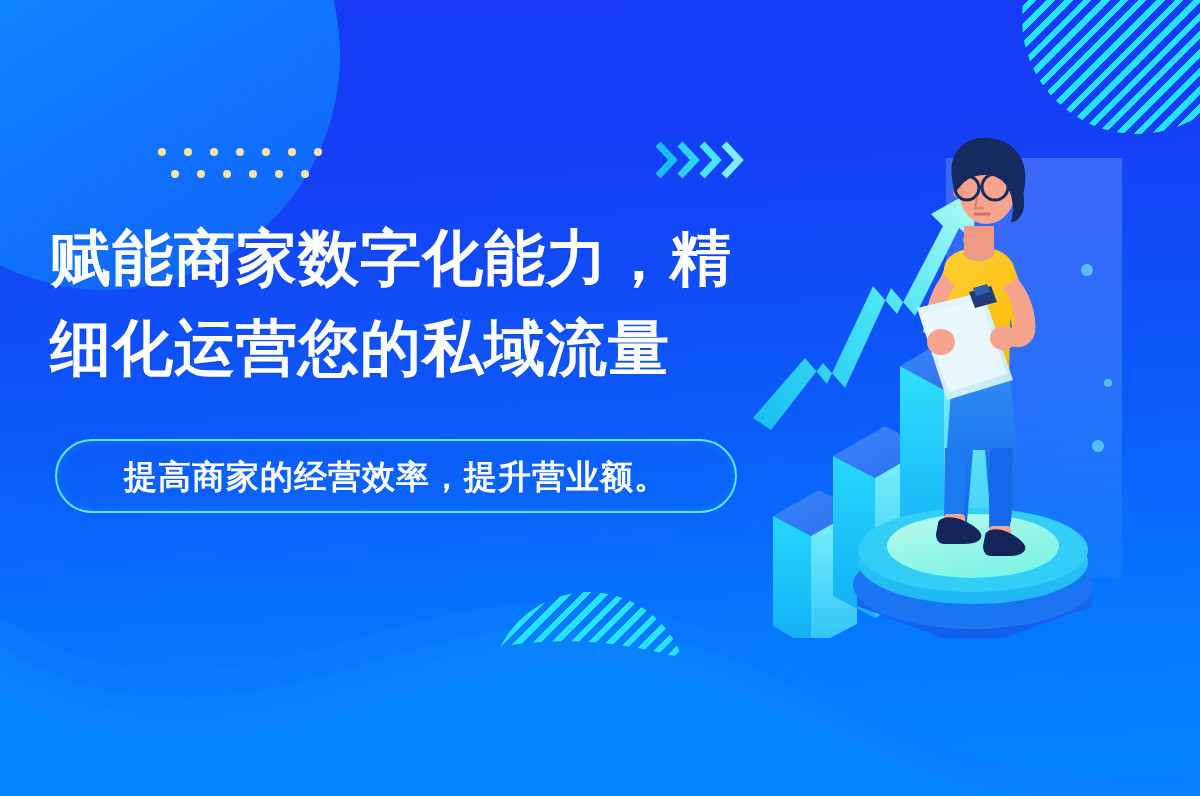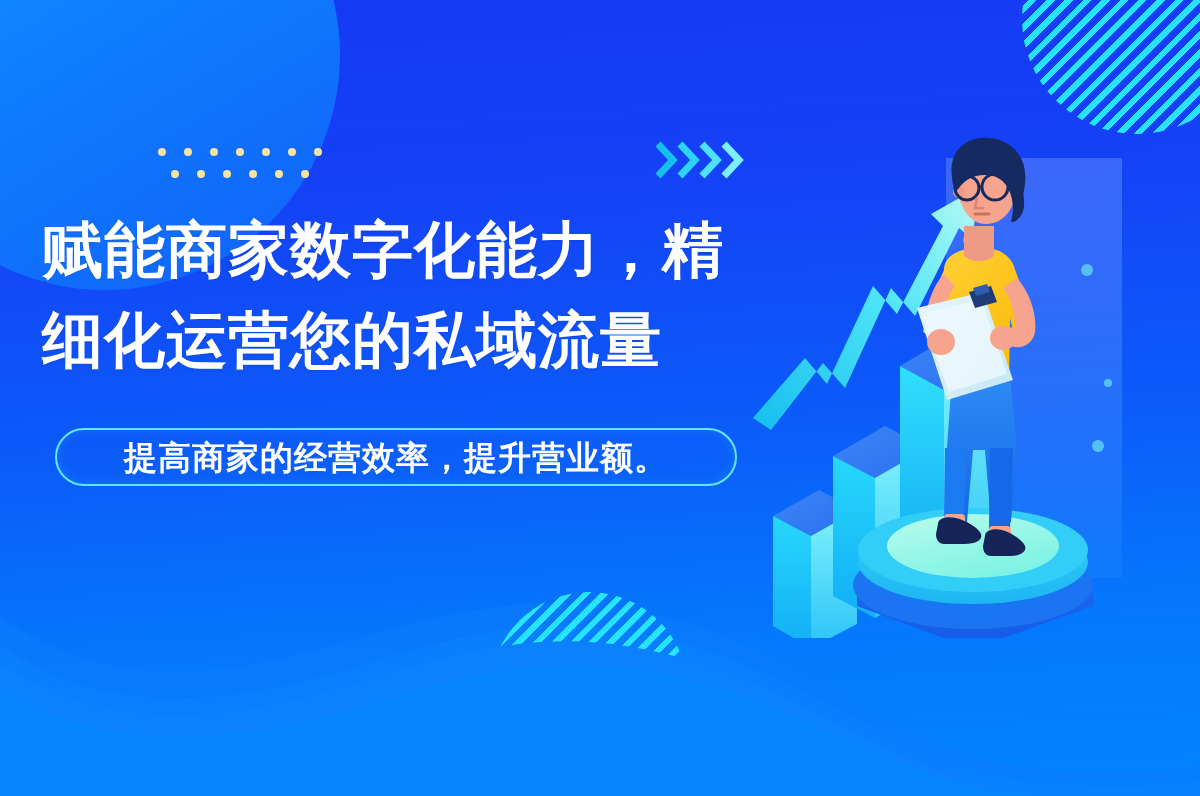--- a/index.html
+++ b/index.html
@@ -52,33 +52,33 @@
 
   
   #chevrons-decor{position:absolute;left:655px;top:140px;width:100px;height:40px;}
 
   
   #text-block{position:absolute;left:0;top:0;width:800px;}
 
   #headline{
     position:absolute;left:38px;top:201px;
     width:740px;
-    margin:4px;
+    margin:12px;
     color:#FFFFFF;
     font-size:61px;
     line-height:90px;
     font-weight:bold;
     letter-spacing:1px;
     white-space:pre-line;
     text-shadow:0 1px 2px rgba(0,0,40,.10);
   }
 
   #subtitle-pill{
-    position:absolute;left:55px;top:428px;
-    width:682px;height:58px;
+    position:absolute;left:55px;top:439px;
+    width:682px;height:74px;
     border:2px solid #62E6F6;
     border-radius:40px;
     display:flex;align-items:center;justify-content:center;
     box-shadow:0 0 10px rgba(90,230,250,.18) inset;
   }
   #subtitle-text{
     color:#FFFFFF;
     font-size:33px;
     font-weight:bold;
     letter-spacing:1px;

